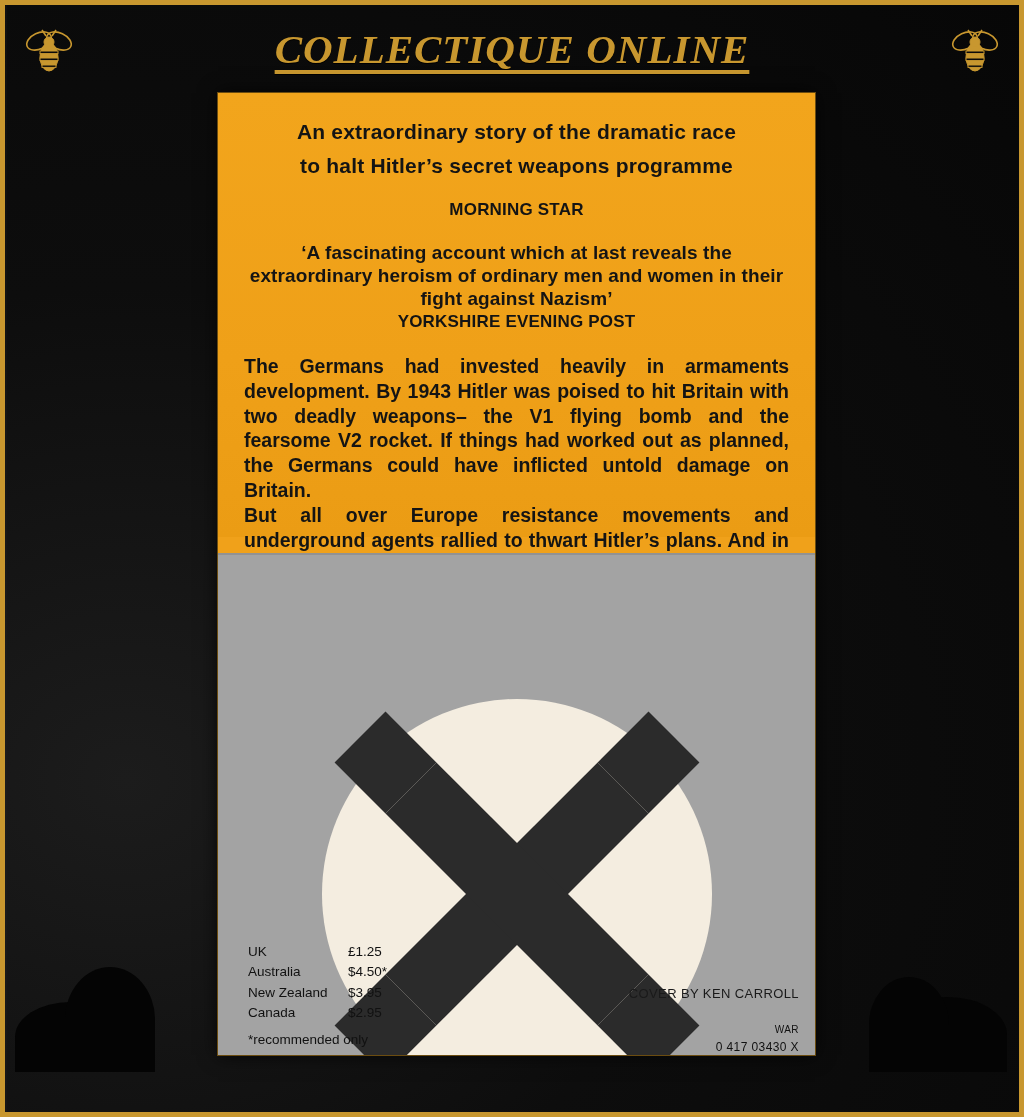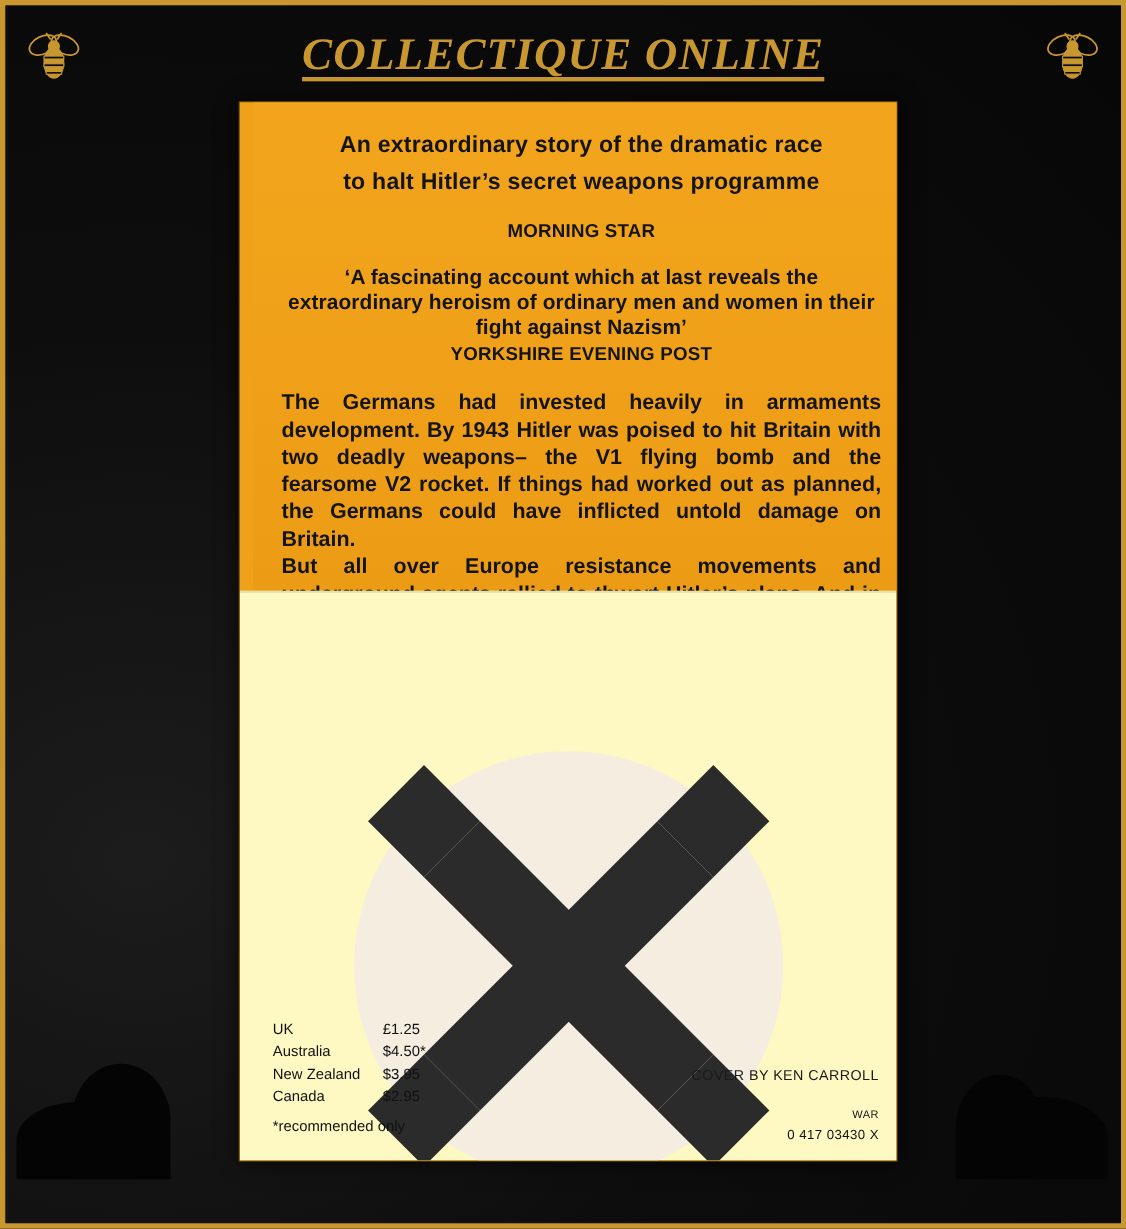--- a/index.html
+++ b/index.html
@@ -111,21 +111,21 @@
     height: 962px;
     background: #f0a11a;
     box-shadow: 0 0 0 1px #6b4c10, 0 0 18px rgba(0,0,0,.8);
     overflow: hidden;
     color: #141414;
   }
 
   
   #blurb {
     position: absolute;
-    left: 12px; top: 0;
+    left: 0; top: 0;
     width: 597px;
     height: 444px;
     background: linear-gradient(180deg,#f2a51c 0%, #efa018 60%, #eb9c14 100%);
     padding: 18px 26px 0 26px;
     box-sizing: border-box;
   }
   .hook {
     text-align: center;
     font-weight: bold;
     font-size: 21px;
@@ -152,24 +152,24 @@
     font-size: 19.5px;
     line-height: 1.28;
     text-align: justify;
     letter-spacing: 0px;
   }
   .body-copy p { margin: 0; }
 
   
   #flag {
     position: absolute;
-    left: 0; top: 444px;
+    left: 0; top: 460px;
     width: 597px;
     height: 518px;
-    background: #fef9c3;
+    background: #a3a3a3;
     overflow: hidden;
   }
   #disc {
     position: absolute;
     left: 50%;
     top: 146px;
     transform: translateX(-50%);
     width: 390px;
     height: 390px;
     background: #f4ede0;

